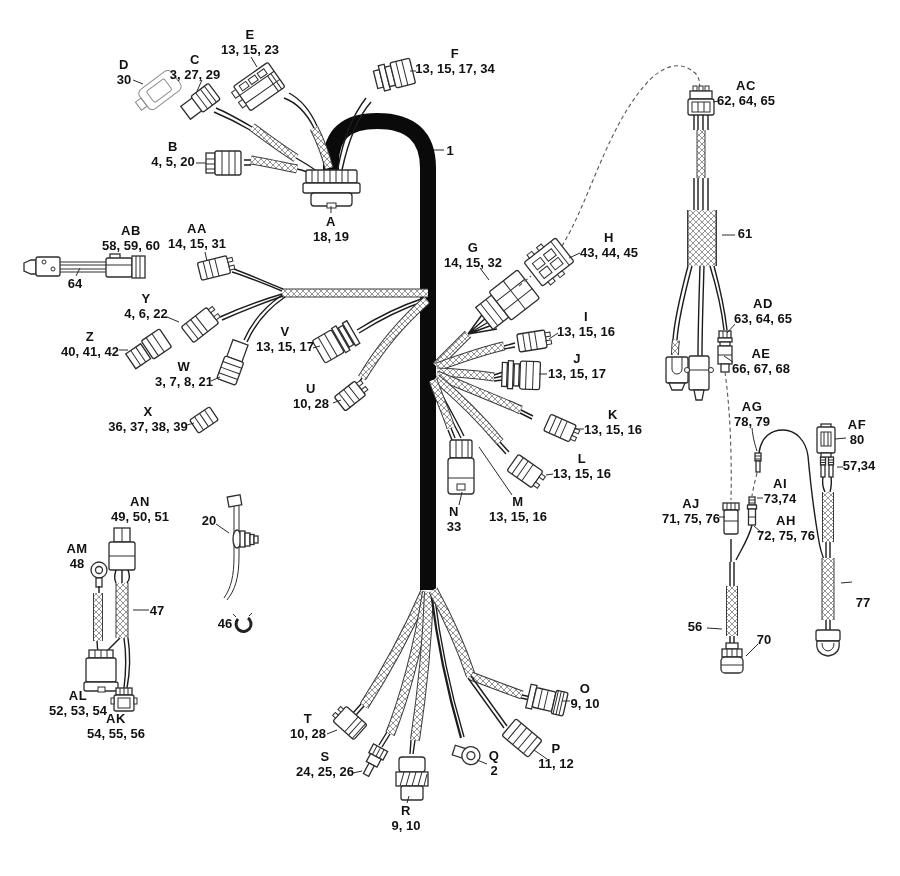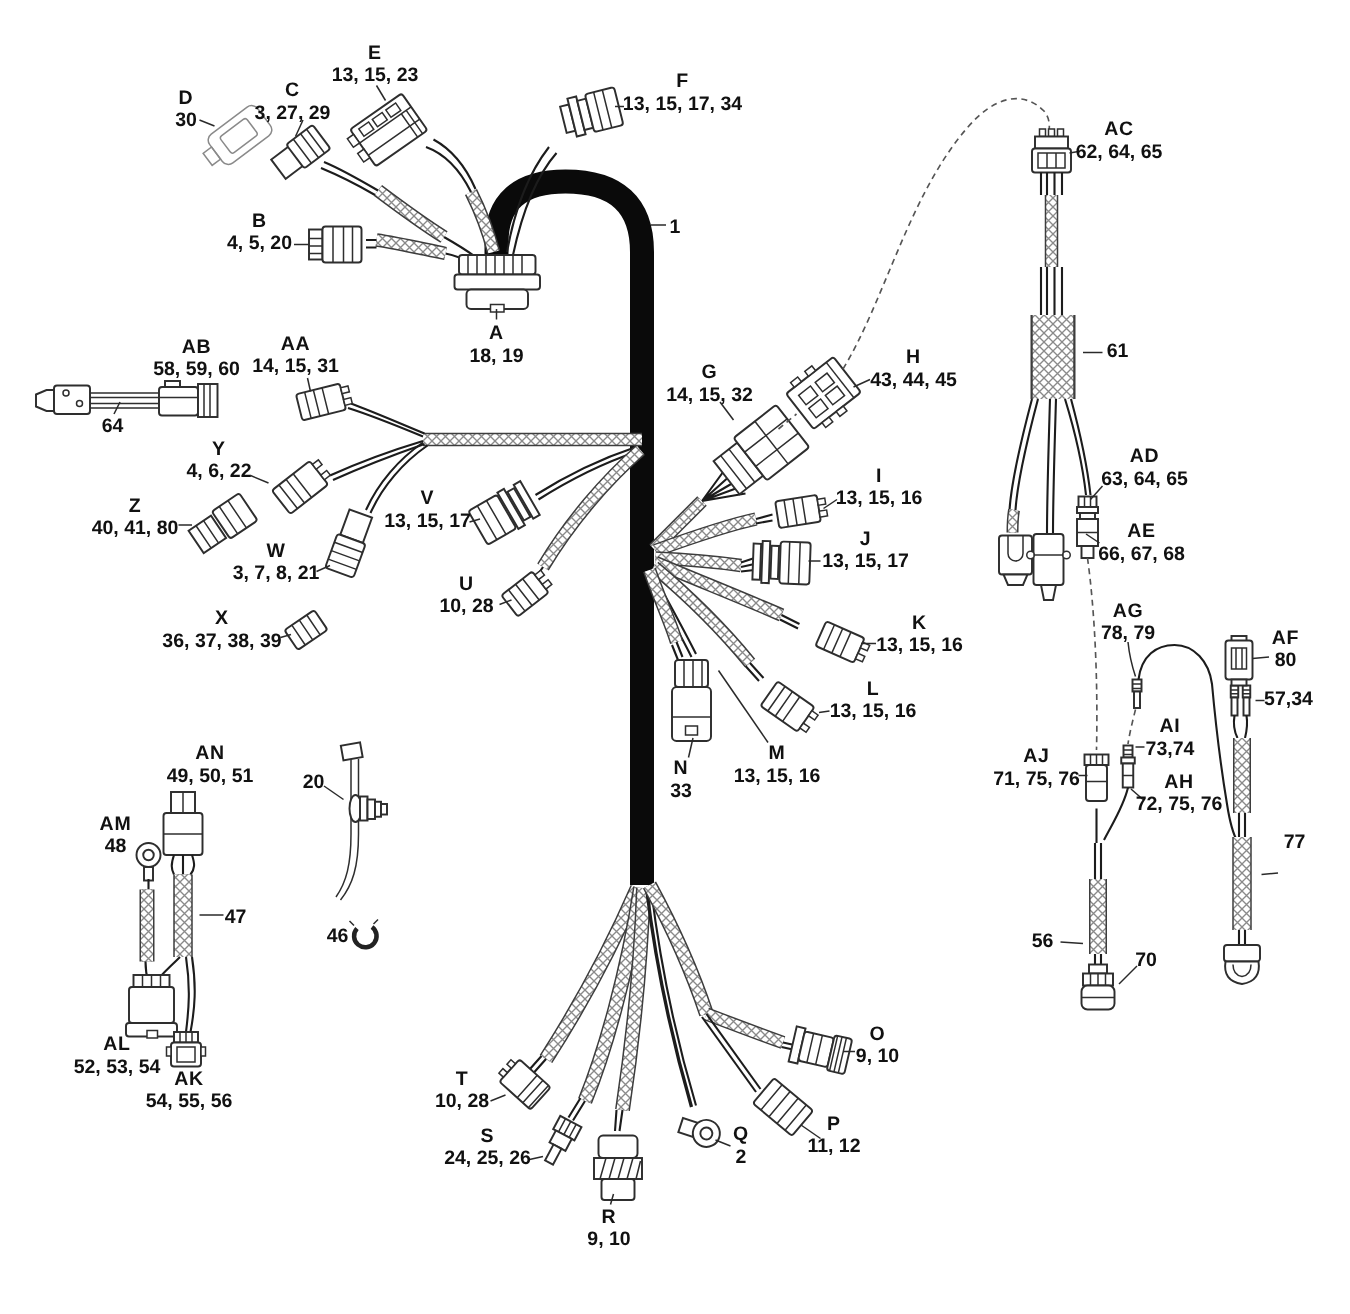--- a/index.html
+++ b/index.html
@@ -640,21 +640,21 @@
 <div class="callout" style="left:148px;top:404px">
       <div class="letter">X</div>
       <div class="parts">36, 37, 38, 39</div>
     </div>
 <div class="callout" style="left:146px;top:291px">
       <div class="letter">Y</div>
       <div class="parts">4, 6, 22</div>
     </div>
 <div class="callout" style="left:90px;top:329px">
       <div class="letter">Z</div>
-      <div class="parts">40, 41, 80</div>
+      <div class="parts">40, 41, 42</div>
     </div>
 <div class="callout" style="left:197px;top:221px">
       <div class="letter">AA</div>
       <div class="parts">14, 15, 31</div>
     </div>
 <div class="callout" style="left:131px;top:223px">
       <div class="letter">AB</div>
       <div class="parts">58, 59, 60</div>
     </div>
 <div class="callout" style="left:746px;top:78px">
@@ -682,21 +682,21 @@
       <div class="parts">72, 75, 76</div>
     </div>
 <div class="callout" style="left:780px;top:476px">
       <div class="letter">AI</div>
       <div class="parts">73,74</div>
     </div>
 <div class="callout" style="left:691px;top:496px">
       <div class="letter">AJ</div>
       <div class="parts">71, 75, 76</div>
     </div>
-<div class="callout" style="left:126px;top:711px">
+<div class="callout" style="left:116px;top:711px">
       <div class="letter">AK</div>
       <div class="parts">54, 55, 56</div>
     </div>
 <div class="callout" style="left:78px;top:688px">
       <div class="letter">AL</div>
       <div class="parts">52, 53, 54</div>
     </div>
 <div class="callout" style="left:77px;top:541px">
       <div class="letter">AM</div>
       <div class="parts">48</div>
@@ -723,20 +723,20 @@
     </div>
 <div class="callout" style="left:745px;top:226px">
       <div class="parts">61</div>
     </div>
 <div class="callout" style="left:695px;top:619px">
       <div class="parts">56</div>
     </div>
 <div class="callout" style="left:764px;top:632px">
       <div class="parts">70</div>
     </div>
-<div class="callout" style="left:863px;top:553px">
+<div class="callout" style="left:863px;top:595px">
       <div class="parts">77</div>
     </div>
 <div class="callout" style="left:859px;top:458px">
       <div class="parts">57,34</div>
     </div>
 
 </div>
 
 </body></html>

